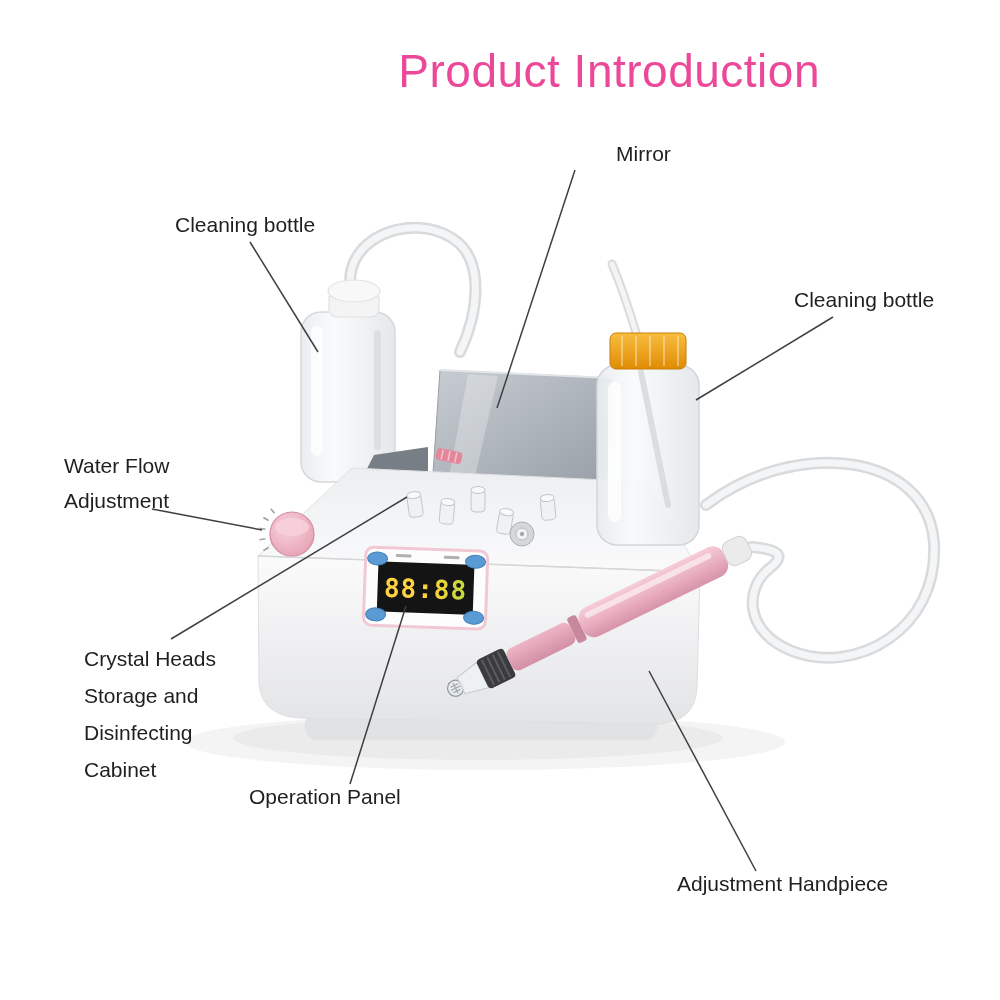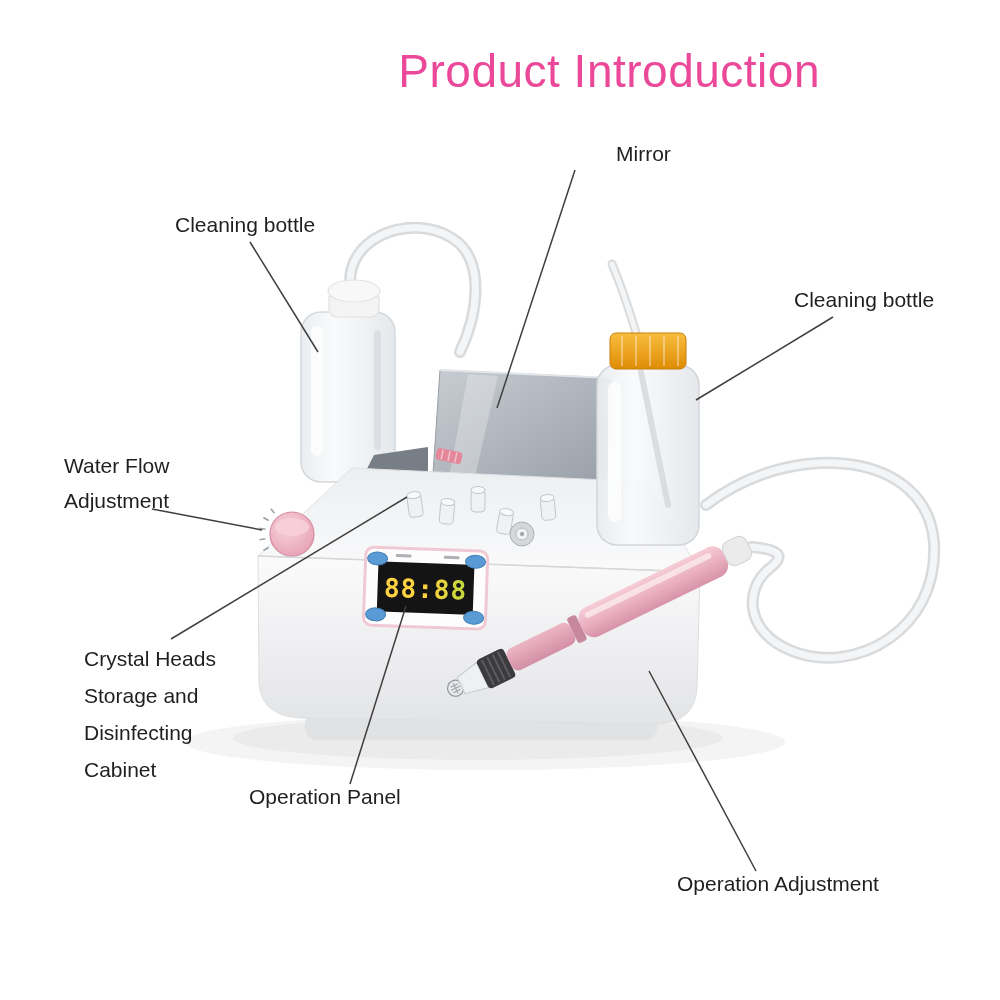--- a/index.html
+++ b/index.html
@@ -233,15 +233,15 @@
     <span class="ln">Disinfecting</span>
     <span class="ln">Cabinet</span>
   </div>
 
   <div class="lbl" id="lbl-water">
     <span class="ln">Water Flow</span>
     <span class="ln">Adjustment</span>
   </div>
 
   <div class="lbl" id="lbl-panel">Operation Panel</div>
-  <div class="lbl" id="lbl-handpiece">Operation Adjustment</div>
+  <div class="lbl" id="lbl-handpiece">Adjustment Handpiece</div>
 
 </div>
 
 </body></html>

